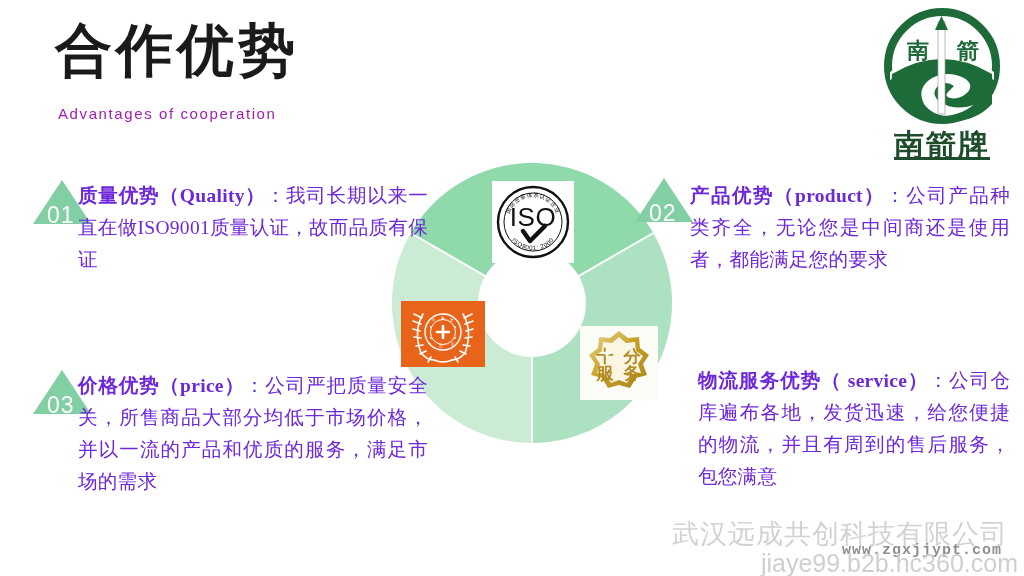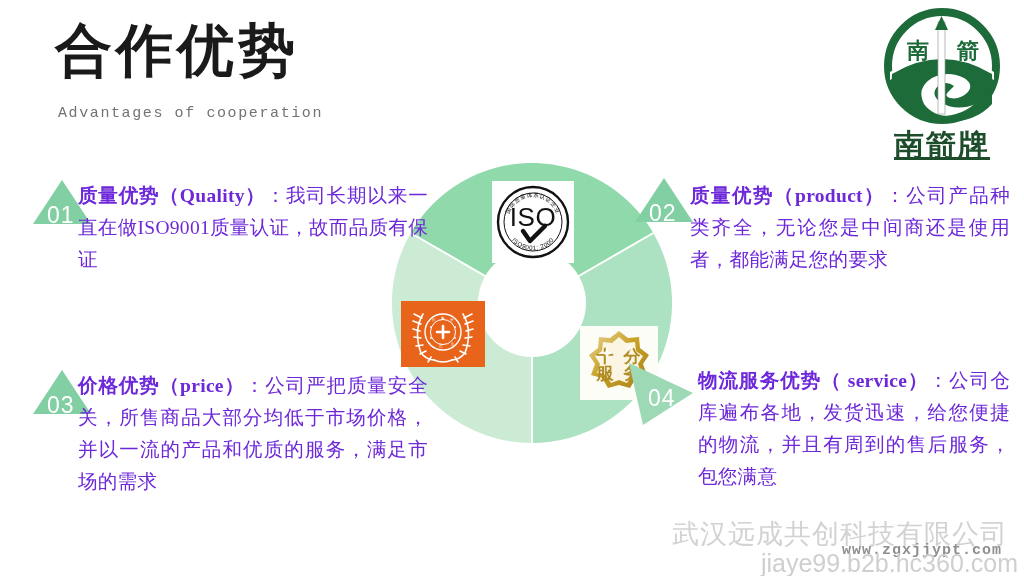--- a/index.html
+++ b/index.html
@@ -15,22 +15,22 @@
   
   .title-zh{
     position:absolute;left:55px;top:18px;
     font-family:"Liberation Serif","DejaVu Serif",serif;
     font-size:57px;font-weight:700;color:#1a1a1a;
     letter-spacing:4px;line-height:1.15;
     white-space:nowrap;
   }
   .title-en{
     position:absolute;left:58px;top:105px;
-    font-family:Liberation Mono, monospace;
-    font-size:15px;color:#737373;letter-spacing:1.6px;
+    font-family:Liberation Sans, sans-serif;
+    font-size:15px;color:#a21caf;letter-spacing:1.6px;
     white-space:nowrap;
   }
 
   
   .logo{position:absolute;right:16px;top:4px;width:132px;height:158px;}
   .logo svg{display:block;}
   .logo-word{
     position:absolute;left:0;right:0;bottom:2px;text-align:center;
     font-family:"Liberation Serif","DejaVu Serif",serif;
     font-size:30px;font-weight:700;color:#1e4d2b;letter-spacing:2px;
@@ -221,36 +221,30 @@
   <div class="tri-wrap" style="left:635px;top:178px;">
     <div class="tri tri-up"></div>
     <div class="tri-num" style="left:14px;top:24px;text-decoration:underline;">02</div>
   </div>
 
   <div class="tri-wrap" style="left:33px;top:370px;">
     <div class="tri tri-up"></div>
     <div class="tri-num" style="left:14px;top:24px;">03</div>
   </div>
 
-  <div class="tri-wrap" style="left:629px;top:363px;">
-    <svg width="64" height="62" viewBox="0 0 64 62">
-      <polygon points="0,0 64,30 14,62" fill="#9ED9B6"></polygon>
-    </svg>
-    <div class="tri-num" style="left:19px;top:24px;">04</div>
-  </div>
 
   <div class="item" id="item01">
     <p>
       <b>质量优势（Quality）</b><span>：</span><span>我司长期以来一直在做ISO9001质量认证，故而品质有保证</span>
     </p>
   </div>
 
   <div class="item" id="item02">
     <p>
-      <b>质量优势（product）</b><span>：</span><span>公司产品种类齐全，无论您是中间商还是使用者，都能满足您的要求</span>
+      <b>产品优势（product）</b><span>：</span><span>公司产品种类齐全，无论您是中间商还是使用者，都能满足您的要求</span>
     </p>
   </div>
 
   <div class="item" id="item04">
     <p>
       <b>物流服务优势（ service）</b><span>：</span><span>公司仓库遍布各地，发货迅速，给您便捷的物流，并且有周到的售后服务，包您满意</span>
     </p>
   </div>
 
   <div class="item" id="item03">

